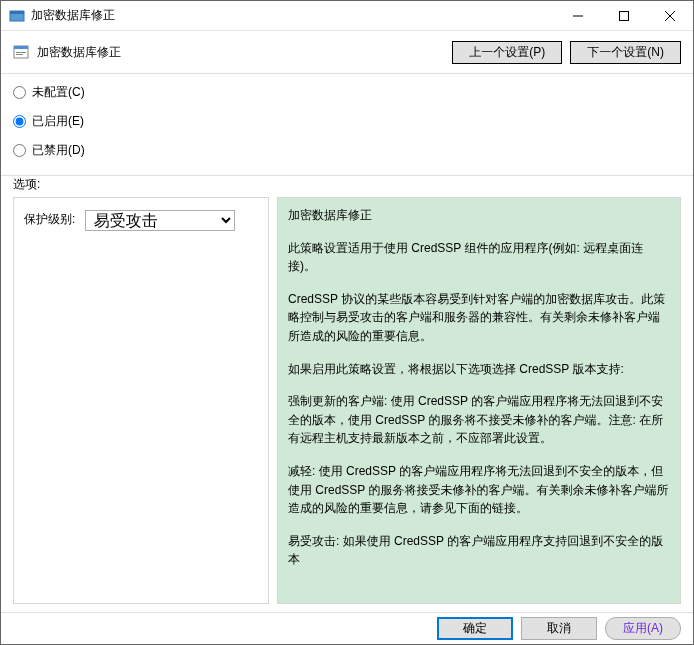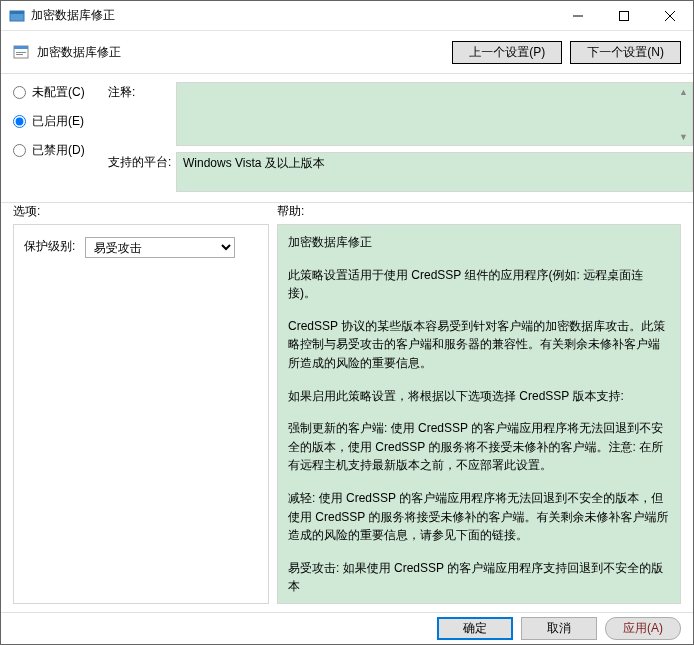--- a/index.html
+++ b/index.html
@@ -136,21 +136,21 @@
   border: 1px solid #d6d6d6;
   background: #fff;
   padding: 12px 10px;
 }
 .left-panel .opt-label { margin-bottom: 2px; display: inline-block; margin-right: 6px; vertical-align: middle;}
 .left-panel select {
   width: 150px;
   height: 21px;
   border: 1px solid #adadad;
   background: #fff;
-  font-size: 12px;
+  font-size: 16px;
   padding: 0 4px;
   vertical-align: middle;
 }
 .right-panel {
   flex: 1;
   border: 1px solid #d6d6d6;
   background: #d0e9d6;
   padding: 8px 10px;
   overflow-y: auto;
   line-height: 1.55;
@@ -169,21 +169,21 @@
 }
 .footer button {
   width: 76px;
   height: 23px;
   border: 1px solid #adadad;
   background: #e1e1e1;
   font-size: 12px;
   cursor: pointer;
 }
 .footer button.primary { border: 2px solid #0078d7; }
-.footer button:disabled { color: #7f1d1d; cursor: default; border-radius: 11px; }
+.footer button:disabled { color: #6d28d9; cursor: default; border-radius: 11px; }
 
 
 .right-panel::-webkit-scrollbar, .comment-box::-webkit-scrollbar, .platform-box::-webkit-scrollbar { width: 17px; }
 .right-panel::-webkit-scrollbar-thumb, .comment-box::-webkit-scrollbar-thumb, .platform-box::-webkit-scrollbar-thumb { background: #cdcdcd; }
 .right-panel::-webkit-scrollbar-button, .comment-box::-webkit-scrollbar-button, .platform-box::-webkit-scrollbar-button {
   height: 17px; background: #f0f0f0;
 }
 </style>
 </head>
 <body>
@@ -240,43 +240,26 @@
     </div>
     <div class="radio-item">
       <input type="radio" name="state" checked="" style="">
       <label>已启用(E)</label>
     </div>
     <div class="radio-item">
       <input type="radio" name="state" style="">
       <label>已禁用(D)</label>
     </div>
   </div>
-  <div class="fields-col">
-    <div class="field-row">
-      <div class="field-label">注释:</div>
-      <div class="comment-box">
-        <span></span>
-        <div class="scrollbar-arrow up">▲</div>
-        <div class="scrollbar-arrow down">▼</div>
-      </div>
-    </div>
-    <div class="field-row">
-      <div class="field-label">支持的平台:</div>
-      <div class="platform-box">
-        <span>Windows Vista 及以上版本</span>
-      </div>
-    </div>
-  </div>
 </div>
 
 <div class="divider"></div>
 
 <div class="labels-row">
   <div class="left-label">选项:</div>
-  <div class="right-label">帮助:</div>
 </div>
 
 <div class="panels">
   <div class="left-panel">
     <span class="opt-label">保护级别:</span>
     <select>
       <option>易受攻击</option>
     </select>
   </div>
   <div class="right-panel">

